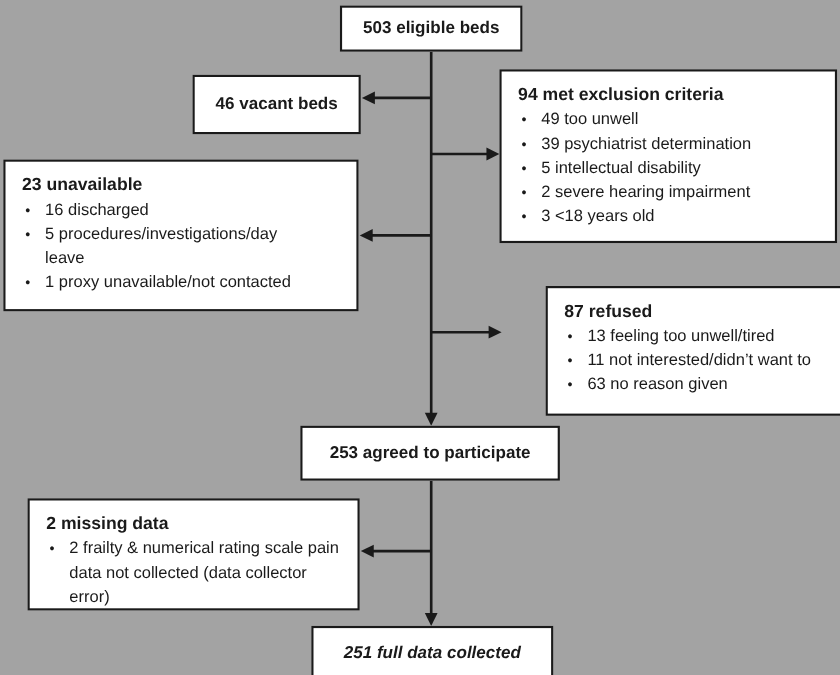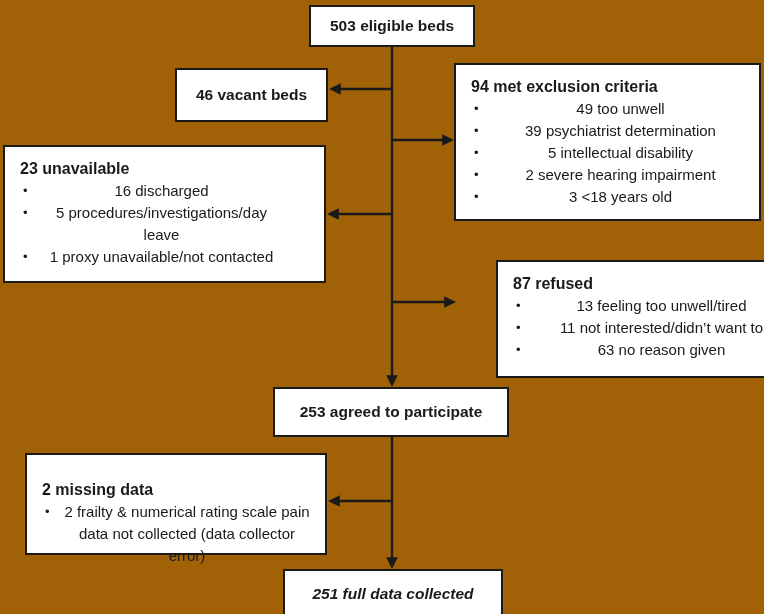--- a/index.html
+++ b/index.html
@@ -4,21 +4,21 @@
 <style>
   html, body {
     margin: 0;
     padding: 0;
     background: #ffffff;
   }
   .canvas {
     position: relative;
     width: 764px;
     height: 614px;
-    background: #a16207;
+    background: #a3a3a3;
     font-family: "Liberation Sans", sans-serif;
     color: #1a1a1a;
     overflow: hidden;
   }
   .arrows {
     position: absolute;
     left: 0;
     top: 0;
     width: 764px;
     height: 614px;
@@ -58,31 +58,30 @@
     align-items: flex-start;
     line-height: 22px;
   }
   .marker {
     flex: 0 0 18px;
     padding-left: 3px;
     font-size: 13px;
   }
   .item-text {
     flex: 1 1 auto;
-    text-align: center;
   }
 
   
   #box-eligible    { left: 309px; top: 5px;   width: 166px; height: 42px; }
   #box-vacant      { left: 175px; top: 68px;  width: 153px; height: 54px; }
   #box-excluded    { left: 454px; top: 63px;  width: 307px; height: 158px; }
   #box-unavailable { left: 3px;   top: 145px; width: 323px; height: 138px; padding-right: 42px; }
   #box-refused     { left: 456px; top: 260px; width: 305px; height: 118px; margin-left: 40px; }
   #box-agreed      { left: 273px; top: 387px; width: 236px; height: 50px; }
-  #box-missing     { left: 25px;  top: 453px; width: 302px; height: 102px; padding-top: 24px; padding-right: 14px; }
+  #box-missing     { left: 25px;  top: 453px; width: 302px; height: 102px; padding-top: 11px; padding-right: 14px; }
   #box-full        { left: 283px; top: 569px; width: 220px; height: 50px; font-style: italic; }
 </style>
 </head>
 <body>
 
 <div class="canvas">
 
   <svg class="arrows" viewBox="0 0 764 614" xmlns="http://www.w3.org/2000/svg">
     <g stroke="#1a1a1a" stroke-width="2.4" fill="none">
       <path d="M392,47 L392,376"></path>

